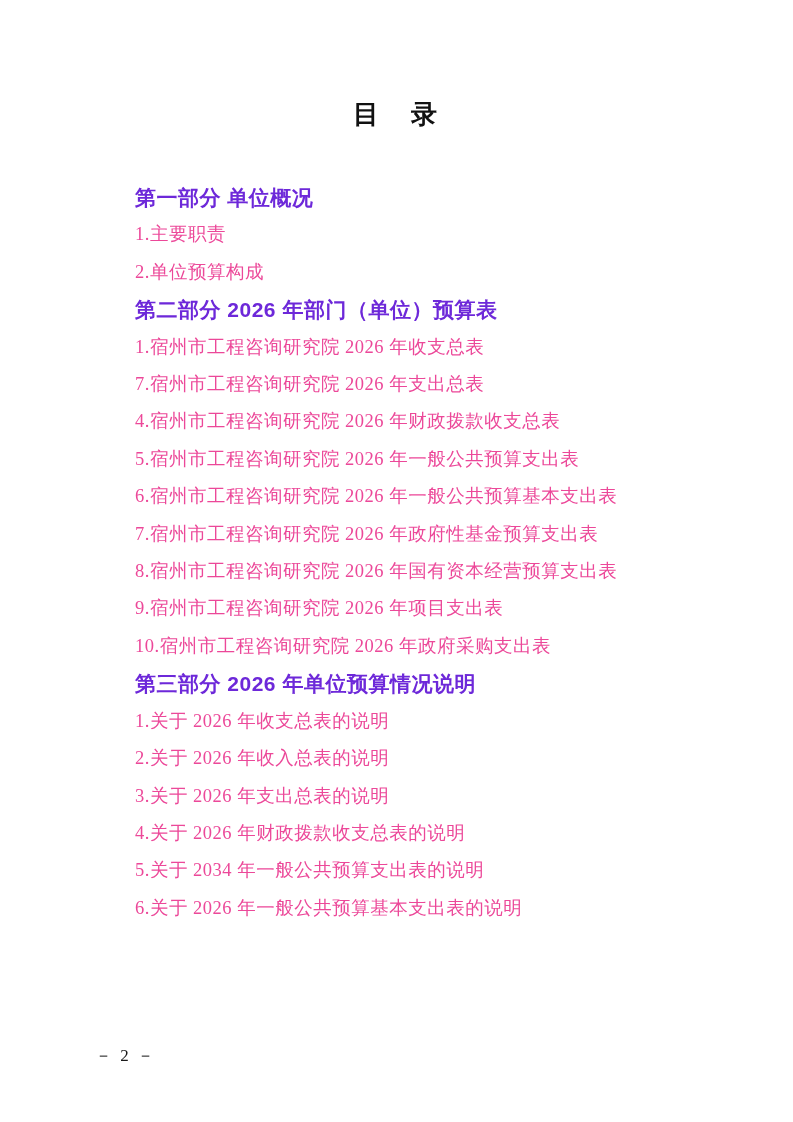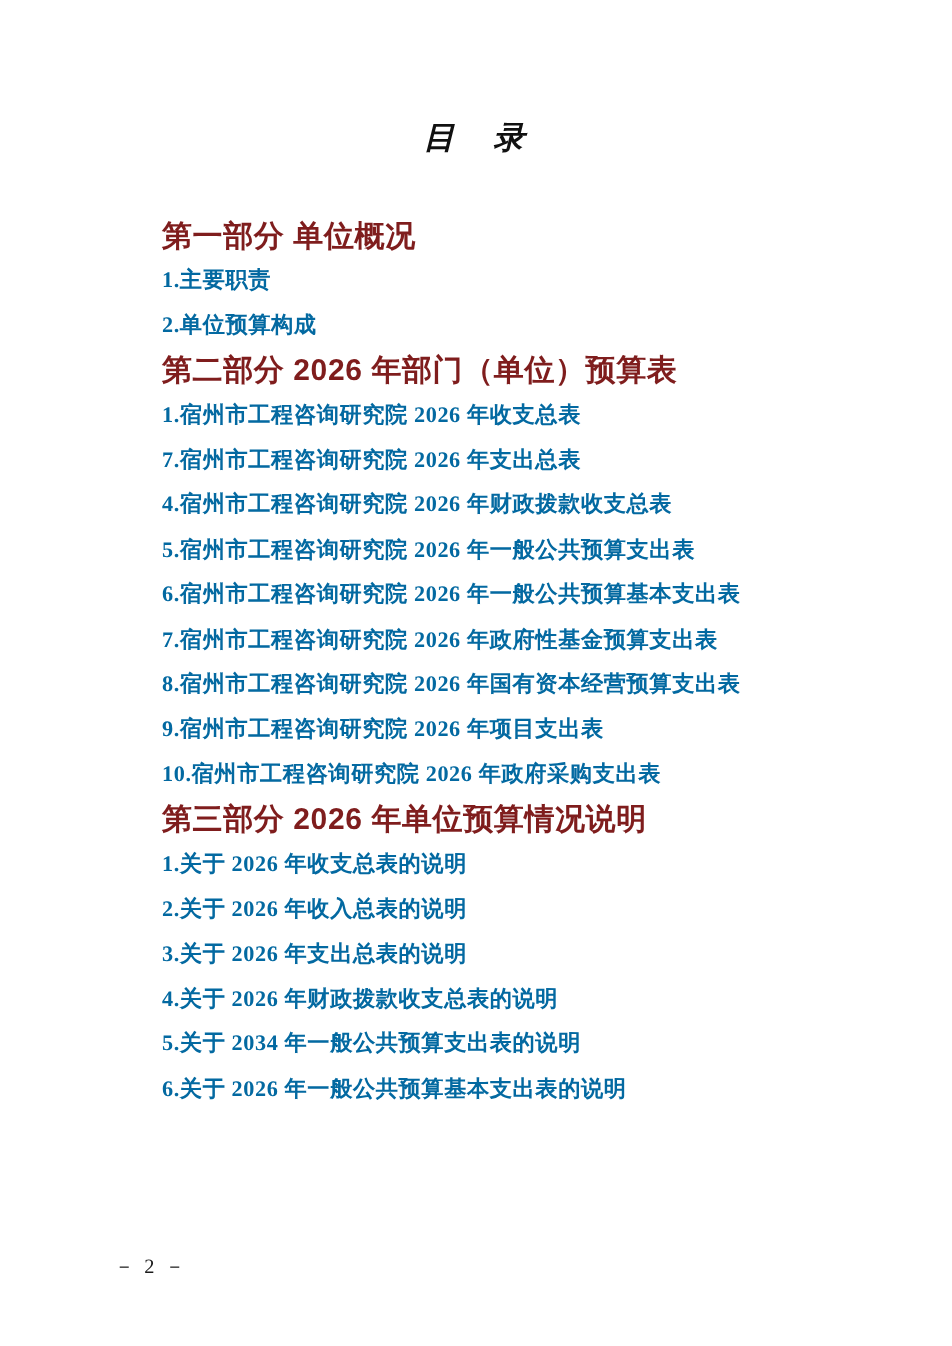--- a/index.html
+++ b/index.html
@@ -20,45 +20,44 @@
     top: 97px;
     left: 0;
     right: 0;
     margin: 0;
     text-align: center;
     font-family: "Liberation Sans", "DejaVu Sans", sans-serif;
     font-weight: 700;
     font-size: 26px;
     letter-spacing: 3px;
     color: #111111;
-    font-style: italic;
   }
   .toc {
     position: absolute;
     left: 135px;
     top: 179px;
     width: 600px;
   }
   .toc-heading {
     font-family: "Liberation Sans", "DejaVu Sans", sans-serif;
     font-weight: 700;
-    font-size: 25px;
+    font-size: 21px;
     line-height: 37.4px;
     letter-spacing: 0.5px;
     white-space: nowrap;
-    color: #7f1d1d;
+    color: #6d28d9;
   }
   .toc-item {
     font-family: "Liberation Serif", "DejaVu Serif", serif;
-    font-weight: 700;
+    font-weight: 400;
     font-size: 18.5px;
     line-height: 37.4px;
     letter-spacing: 0.5px;
     white-space: nowrap;
-    color: #0369a1;
+    color: #ec4899;
   }
   .page-footer {
     position: absolute;
     left: 95px;
     top: 1044px;
     font-family: "Liberation Serif", "DejaVu Serif", serif;
     font-size: 17px;
     letter-spacing: 2px;
     color: #1a1a1a;
   }

